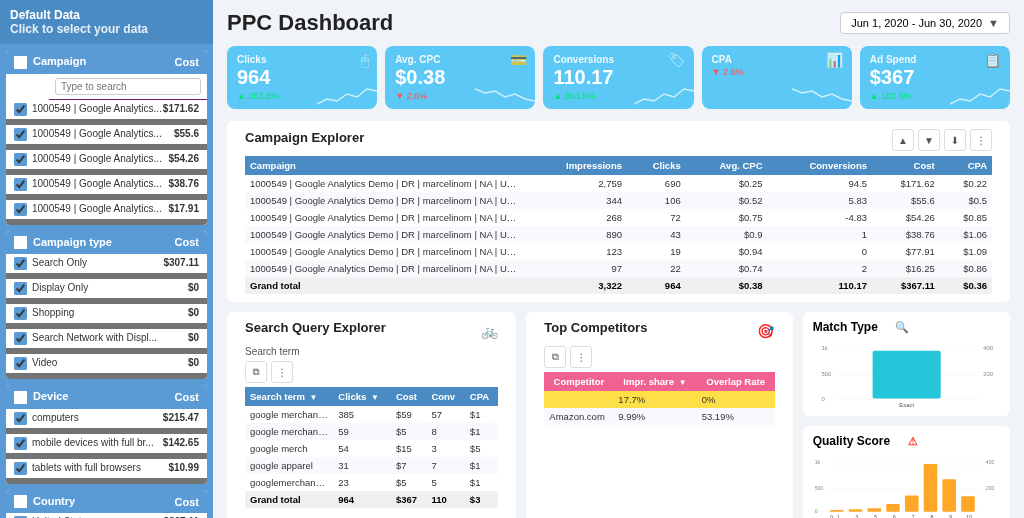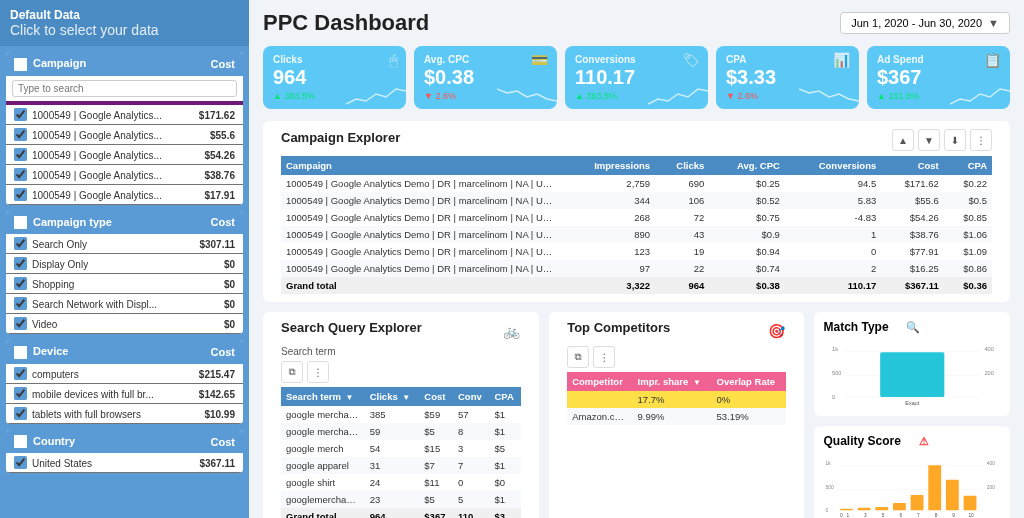--- a/index.html
+++ b/index.html
@@ -1,28 +1,28 @@
 <!DOCTYPE html>
 <html><head>
   <meta charset="utf-8">
   <style>
     * { box-sizing: border-box; margin: 0; padding: 0; }
     body { font-family: Arial, sans-serif; font-size: 11px; background: #f0f4f8; display: flex; height: 518px; overflow: hidden; }
 
     
-    .sidebar { width: 249px; background: #5b9bd5; flex-shrink: 0; overflow-y: auto; padding-bottom: 12px; }
+    .sidebar { width: 213px; background: #5b9bd5; flex-shrink: 0; overflow-y: auto; padding-bottom: 12px; }
     .sidebar-header { background: #4a8bc4; color: white; padding: 8px 10px; cursor: pointer; }
     .sidebar-header .title { font-size: 12px; font-weight: bold; }
-    .sidebar-header .subtitle { font-size: 14px; opacity: 0.85; }
+    .sidebar-header .subtitle { font-size: 12px; opacity: 0.85; font-weight: bold; }
     .sidebar-section { background: white; margin: 6px 6px 0 6px; border-radius: 4px; overflow: hidden; }
     .sidebar-section-header { background: #5b9bd5; color: white; padding: 5px 8px; display: flex; align-items: center; justify-content: space-between; font-weight: bold; font-size: 11px; }
     .sidebar-section-header .checkbox { width: 13px; height: 13px; background: white; border: none; display: inline-block; margin-right: 6px; vertical-align: middle; }
-    .search-row { padding: 4px 6px; border-bottom: 4px solid #701a75; }
+    .search-row { padding: 4px 6px; border-bottom: 1px solid #701a75; margin-left: 43px; }
     .search-row input { width: 100%; border: 1px solid #ccc; border-radius: 3px; padding: 2px 5px; font-size: 10px; }
-    .sidebar-item { display: flex; align-items: flex-end; padding: 3px 8px; border-bottom: 1px solid #737373; }
+    .sidebar-item { display: flex; align-items: flex-start; padding: 3px 8px; border-bottom: 6px solid #737373; }
     .sidebar-item input[type=checkbox] { margin-right: 5px; accent-color: #5b9bd5; }
     .sidebar-item-label { flex: 1; color: #333; font-size: 10px; white-space: nowrap; overflow: hidden; text-overflow: ellipsis; }
     .sidebar-item-value { color: #333; font-size: 10px; font-weight: bold; }
 
     
     .main { flex: 1; overflow-y: auto; padding: 10px 14px; }
     .main-header { display: flex; align-items: center; justify-content: space-between; margin-bottom: 10px; }
     .main-title { font-size: 22px; font-weight: bold; color: #222; }
     .date-picker { border: 1px solid #ccc; border-radius: 4px; padding: 4px 10px; background: white; font-size: 11px; cursor: pointer; display: flex; align-items: center; gap: 6px; }
     .date-picker-arrow { color: #555; }
@@ -66,21 +66,21 @@
     .right-panels { display: flex; flex-direction: column; gap: 10px; flex: 0.9; }
 
     
     .sq-table thead tr { background: #4a8bc4; }
     .sq-table thead th { background: #4a8bc4; color: white; padding: 4px 5px; }
     .sq-table tbody td { padding: 3px 5px; }
     .sq-table tfoot td { padding: 3px 5px; font-weight: bold; }
 
     
     .comp-table thead tr { background: #f06292; }
-    .comp-table thead th { background: #f06292; color: white; padding: 4px 5px; text-align: left; }
+    .comp-table thead th { background: #f06292; color: white; padding: 4px 5px; text-align: center; }
     .comp-table tbody td { padding: 3px 5px; }
     .comp-row-0 td { background: #fde047; }
 
     
     .chart-panel { background: white; border-radius: 6px; padding: 8px 10px; }
     .chart-title { font-size: 12px; font-weight: bold; margin-bottom: 4px; display: flex; align-items: center; gap: 18px; }
     .chart-area { position: relative; height: 70px; }
 
     
     .spark { fill: none; stroke: rgba(255,255,255,0.7); stroke-width: 1.5; }
@@ -231,21 +231,20 @@
       <div class="kpi-label">Conversions</div>
       <div class="kpi-value">110.17</div>
       <div class="kpi-change up">▲ 363.5%</div>
       <div class="kpi-icon">🏷</div>
       <svg class="kpi-sparkline" viewBox="0 0 60 30">
         <polyline class="spark" points="0,25 10,20 20,22 30,15 40,18 50,10 60,12"></polyline>
       </svg>
     </div>
     <div class="kpi-card">
       <div class="kpi-label">CPA</div>
-      <div class="kpi-value">$3.33</div>
       <div class="kpi-change down">▼ 2.6%</div>
       <div class="kpi-icon">📊</div>
       <svg class="kpi-sparkline" viewBox="0 0 60 30">
         <polyline class="spark" points="0,10 10,14 20,12 30,18 40,15 50,20 60,22"></polyline>
       </svg>
     </div>
     <div class="kpi-card">
       <div class="kpi-label">Ad Spend</div>
       <div class="kpi-value">$367</div>
       <div class="kpi-change up">▲ 101.6%</div>
@@ -393,27 +392,20 @@
       <td>$5</td>
     </tr>
             <tr>
       <td>google apparel</td>
       <td>31</td>
       <td>$7</td>
       <td>7</td>
       <td>$1</td>
     </tr>
             <tr>
-      <td>google shirt</td>
-      <td>24</td>
-      <td>$11</td>
-      <td>0</td>
-      <td>$0</td>
-    </tr>
-            <tr>
       <td>googlemerchandise store</td>
       <td>23</td>
       <td>$5</td>
       <td>5</td>
       <td>$1</td>
     </tr>
           </tbody>
         <tfoot>
           <tr>
             <td>Grand total</td>

